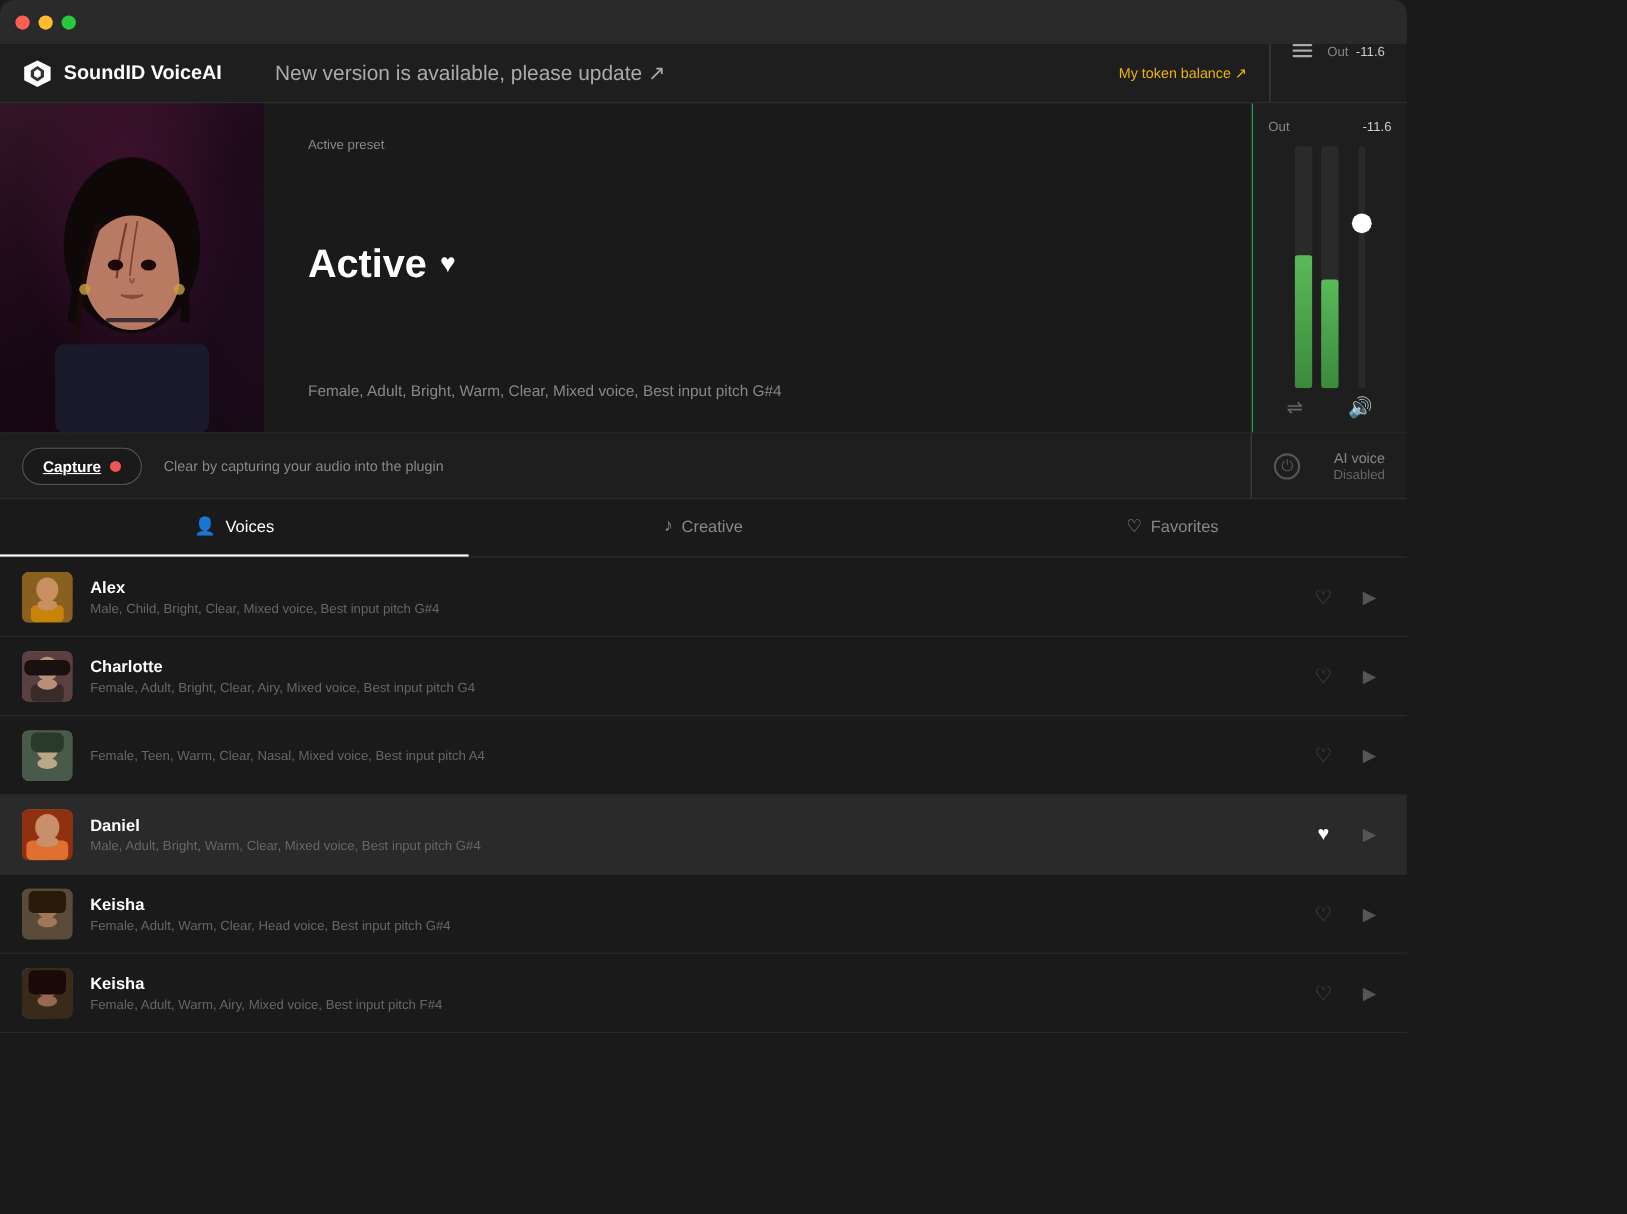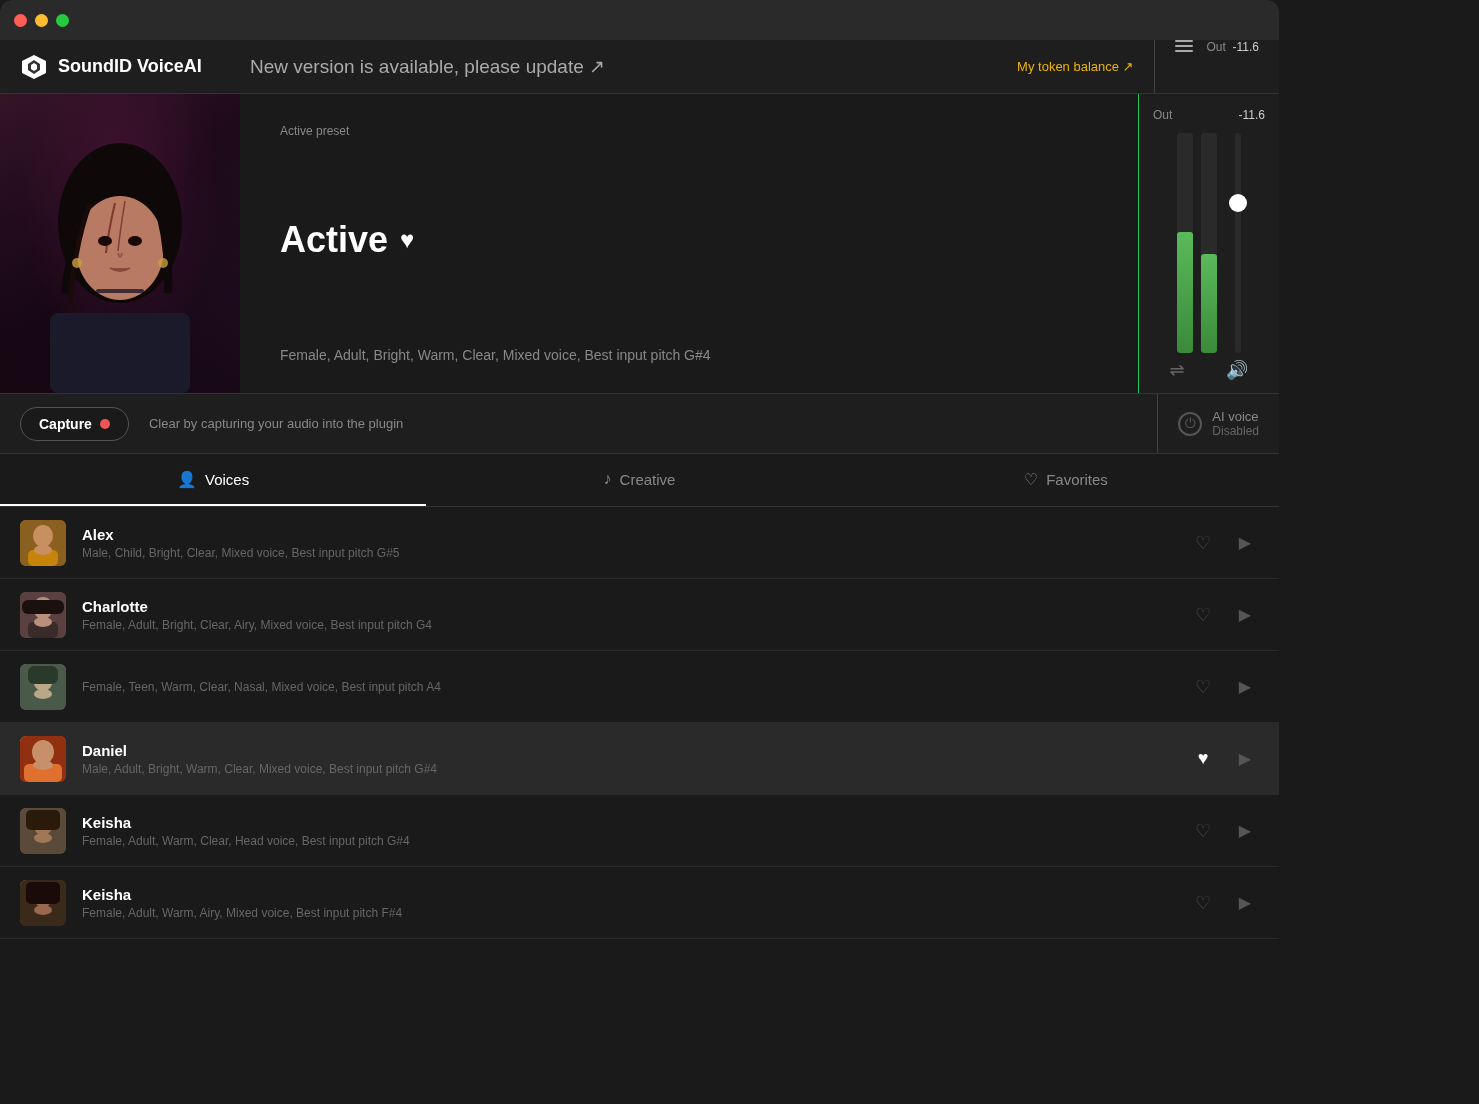--- a/index.html
+++ b/index.html
@@ -206,20 +206,21 @@
       border: 1px solid #555;
       color: #fff;
       padding: 8px 18px;
       border-radius: 20px;
       font-size: 14px;
       font-weight: 600;
       cursor: pointer;
       display: flex;
       align-items: center;
       gap: 8px;
+      text-decoration: underline;
     }
     .capture-dot {
       width: 10px; height: 10px;
       border-radius: 50%;
       background: #e55;
     }
     .capture-text {
       font-size: 13px;
       color: #888;
       flex: 1;
@@ -237,21 +238,22 @@
       border-radius: 50%;
       border: 2px solid #555;
       display: flex;
       align-items: center;
       justify-content: center;
       color: #555;
       font-size: 14px;
       cursor: pointer;
     }
     .ai-voice-label {
-      text-align: left;
+      text-align: right;
+      margin-left: 20px;
     }
     .ai-voice-title {
       font-size: 13px;
       color: #888;
     }
     .ai-voice-status {
       font-size: 12px;
       color: #666;
     }
 
@@ -511,21 +513,21 @@
     <div class="voice-avatar avatar-alex">
       <svg width="46" height="46" viewBox="0 0 46 46">
         <rect width="46" height="46" rx="6" fill="#8a6020"></rect>
         <ellipse cx="23" cy="16" rx="10" ry="11" fill="#c89060"></ellipse>
         <rect x="8" y="30" width="30" height="16" rx="5" fill="#c8830a"></rect>
         <ellipse cx="23" cy="30" rx="9" ry="5" fill="#c89060"></ellipse>
       </svg>
     </div>
     <div class="voice-info">
       <div class="voice-name">Alex</div>
-      <div class="voice-tags">Male, Child, Bright, Clear, Mixed voice, Best input pitch G#5</div>
+      <div class="voice-tags">Male, Child, Bright, Clear, Mixed voice, Best input pitch G#4</div>
     </div>
     <div class="voice-actions">
       <span class="action-icon">♡</span>
       <span class="action-icon play-icon">▶</span>
     </div>
   </div>
 
   <div class="voice-row">
     <div class="voice-avatar avatar-charlotte">
       <svg width="46" height="46" viewBox="0 0 46 46">

